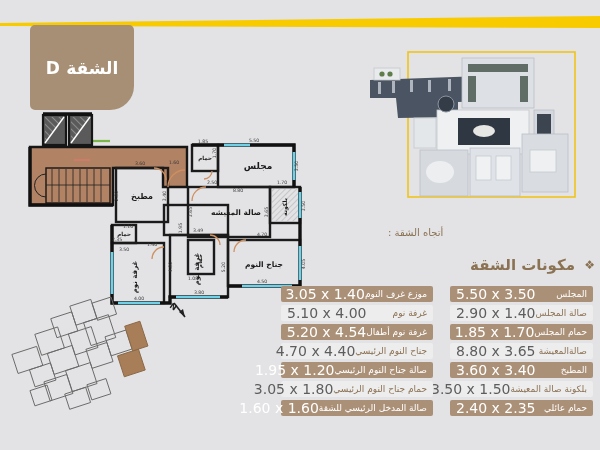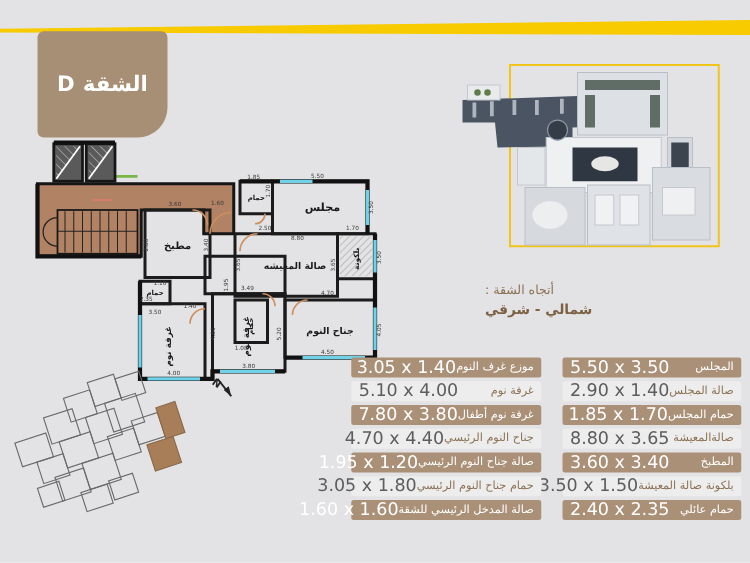--- a/index.html
+++ b/index.html
@@ -239,23 +239,26 @@
       <rect x="114" y="118" width="15" height="24" fill="#f0f1f3" stroke="#c0c5cb" stroke-width="0.7"></rect>
       <rect x="134" y="118" width="15" height="24" fill="#f0f1f3" stroke="#c0c5cb" stroke-width="0.7"></rect>
       <rect x="160" y="96" width="46" height="58" fill="#d9dde2" stroke="#b9bfc7" stroke-width="0.8"></rect>
       <rect x="168" y="112" width="26" height="22" fill="#eef0f2" stroke="#c0c5cb" stroke-width="0.7"></rect>
       <rect x="52" y="80" width="22" height="30" fill="#e4e7ea" stroke="#c3c8ce" stroke-width="0.8"></rect>
     </g>
   </svg>
 
   <div class="direction">
     <div class="dl">أتجاه الشقة :</div>
-    <div class="dv">شمالي - شرقي</div>
-  </div>
-
+  </div>
+
+  <div class="comp-header">
+    <span class="dia">❖</span>
+    <span>مكونات الشقة</span>
+  </div>
 
   <div class="tbl tbl-right">
     <div class="row dark">
         <span class="lbl">المجلس</span>
         <span class="val">5.50 x 3.50</span>
       </div>
     <div class="row light">
         <span class="lbl">صالة المجلس</span>
         <span class="val">2.90 x 1.40</span>
       </div>
@@ -285,21 +288,21 @@
     <div class="row dark">
         <span class="lbl">موزع غرف النوم</span>
         <span class="val">3.05 x 1.40</span>
       </div>
     <div class="row light">
         <span class="lbl">غرفة نوم</span>
         <span class="val">5.10 x 4.00</span>
       </div>
     <div class="row dark">
         <span class="lbl">غرفة نوم أطفال</span>
-        <span class="val">7.80 x 3.80</span>
+        <span class="val">5.20 x 4.54</span>
       </div>
     <div class="row light">
         <span class="lbl">جناح النوم الرئيسي</span>
         <span class="val">4.70 x 4.40</span>
       </div>
     <div class="row dark">
         <span class="lbl">صالة جناح النوم الرئيسي</span>
         <span class="val">1.95 x 1.20</span>
       </div>
     <div class="row light">

